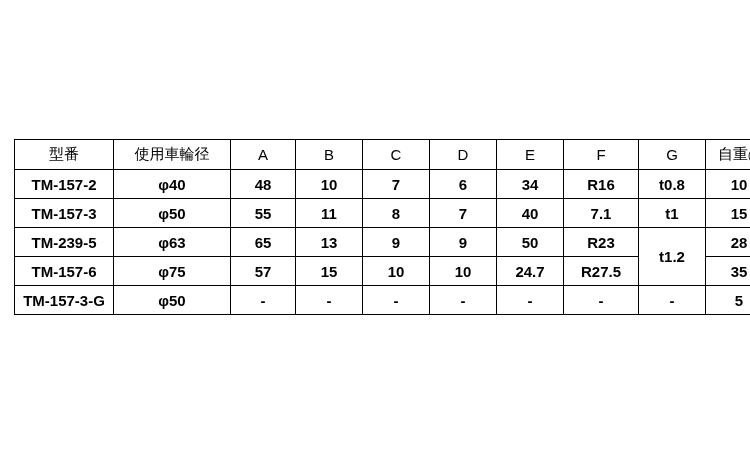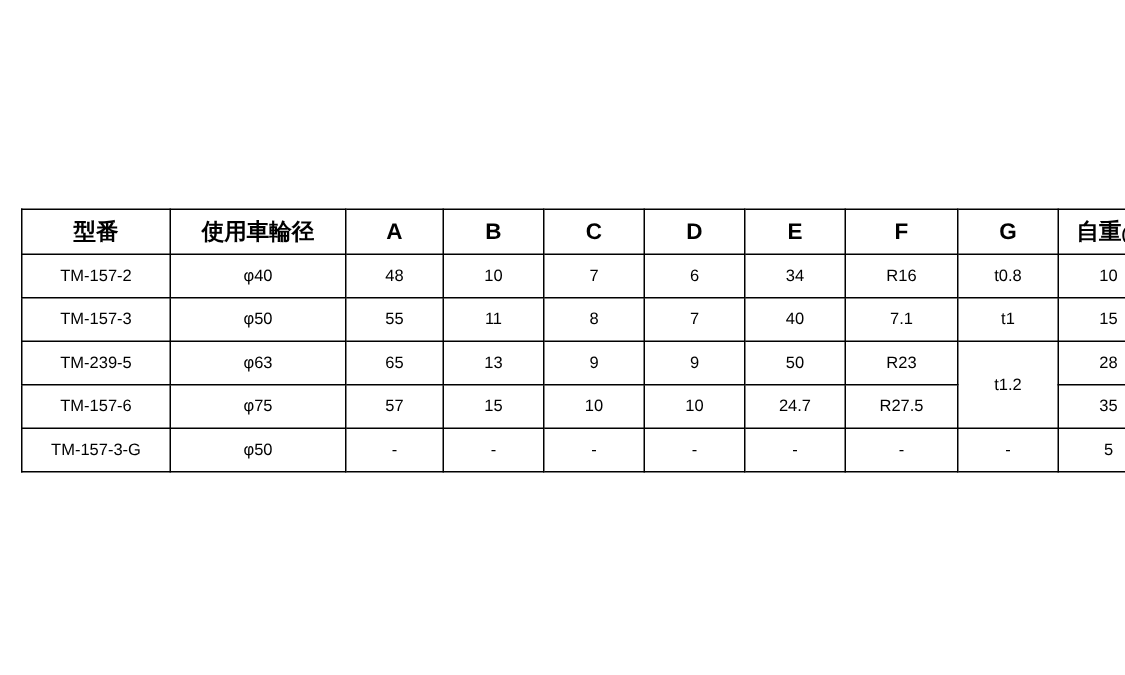--- a/index.html
+++ b/index.html
@@ -23,28 +23,28 @@
     border-collapse: collapse;
     table-layout: fixed;
     width: 722px;
     background: #ffffff;
   }
   table.spec td, table.spec th {
     border: 1px solid #000000;
     text-align: center;
     vertical-align: middle;
     color: #000000;
-    font-weight: normal;
-    font-size: 11px;
+    font-weight: bold;
+    font-size: 15px;
     height: 28px;
     padding: 0;
     white-space: nowrap;
   }
   table.spec thead th {
-    font-weight: bold;
+    font-weight: normal;
     font-size: 15px;
     height: 29px;
   }
   .c-model   { width: 98px; }
   .c-wheel   { width: 116px; }
   .c-a       { width: 64px; }
   .c-b       { width: 66px; }
   .c-c       { width: 66px; }
   .c-d       { width: 66px; }
   .c-e       { width: 66px; }

